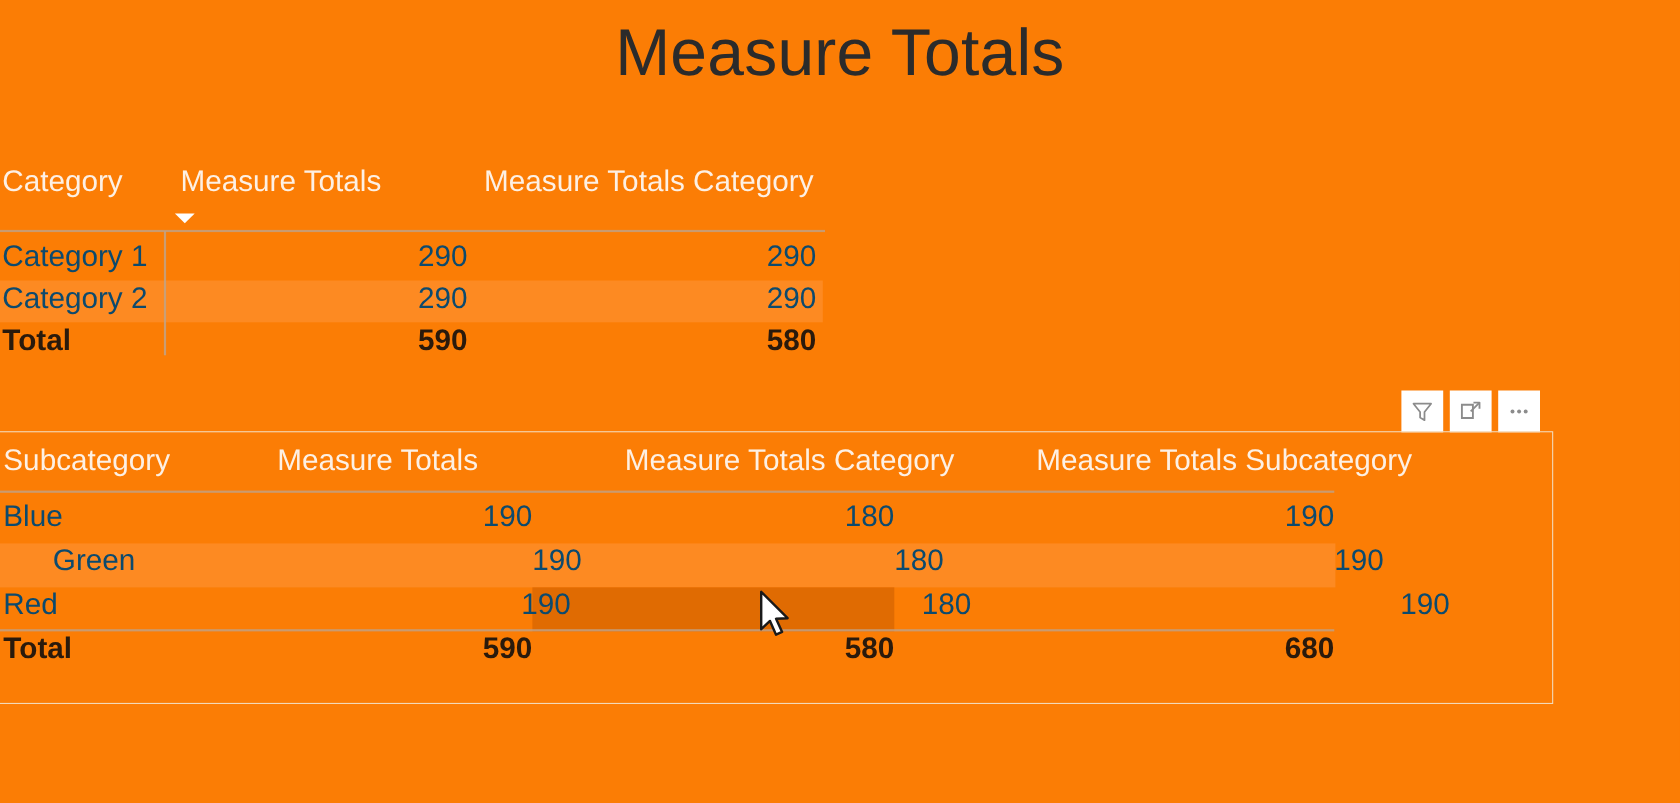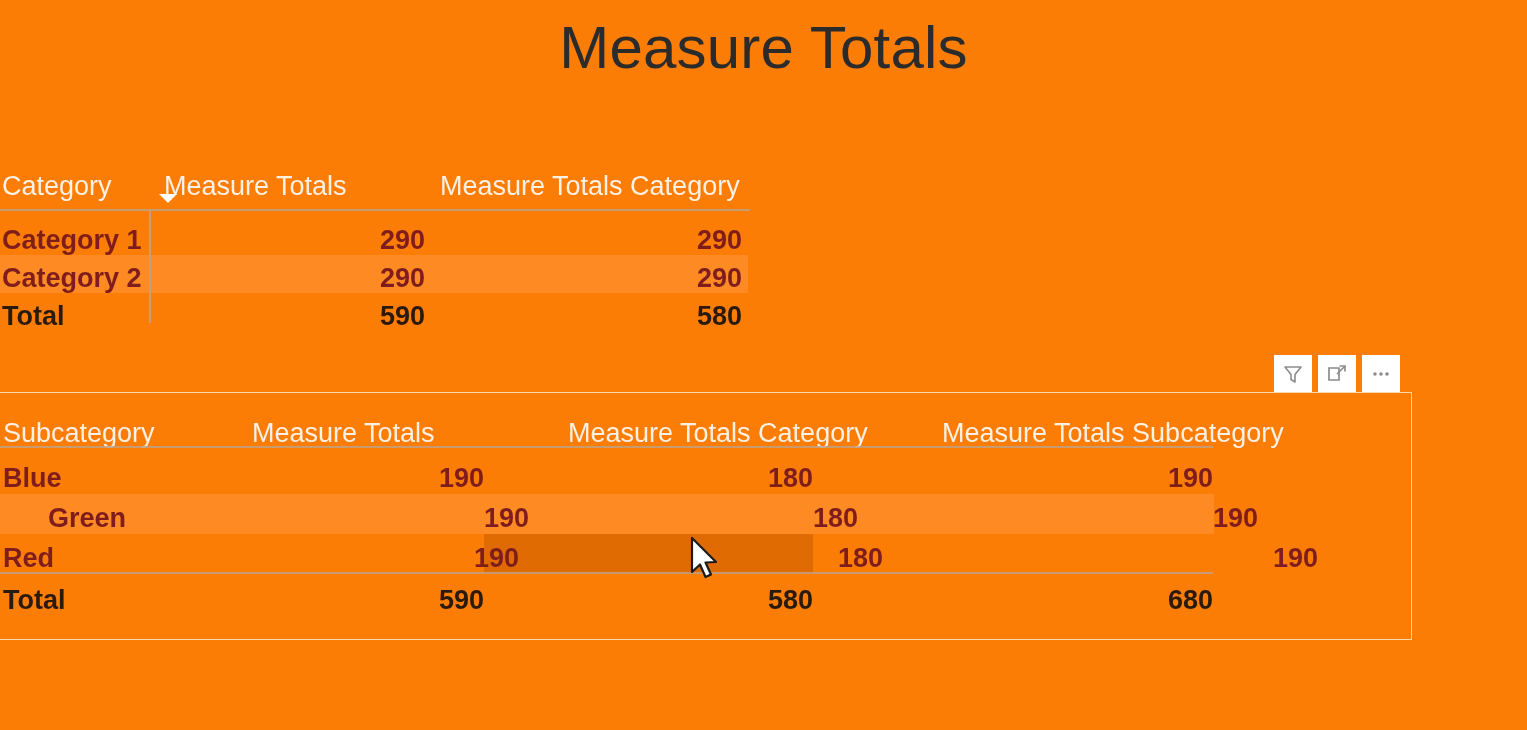--- a/index.html
+++ b/index.html
@@ -44,30 +44,30 @@
   }
   .matrix {
     position: relative;
     width: 100%;
     height: 100%;
   }
   .mrow {
     position: absolute;
     left: 0;
     display: flex;
-    align-items: flex-end;
+    align-items: flex-start;
     box-sizing: border-box;
   }
   .cell {
     box-sizing: border-box;
     white-space: nowrap;
     overflow: hidden;
     font-size: 27px;
-    color: #7f1d1d;
-    font-weight: 700;
+    color: #0c4a6e;
+    font-weight: 400;
   }
   .cell.num { text-align: right; }
   .cell.lbl { text-align: left; }
 
   .header-row .cell {
     color: #fdf0e4;
     font-weight: 400;
   }
   .header-row .cell.num { text-align: left; }
 

